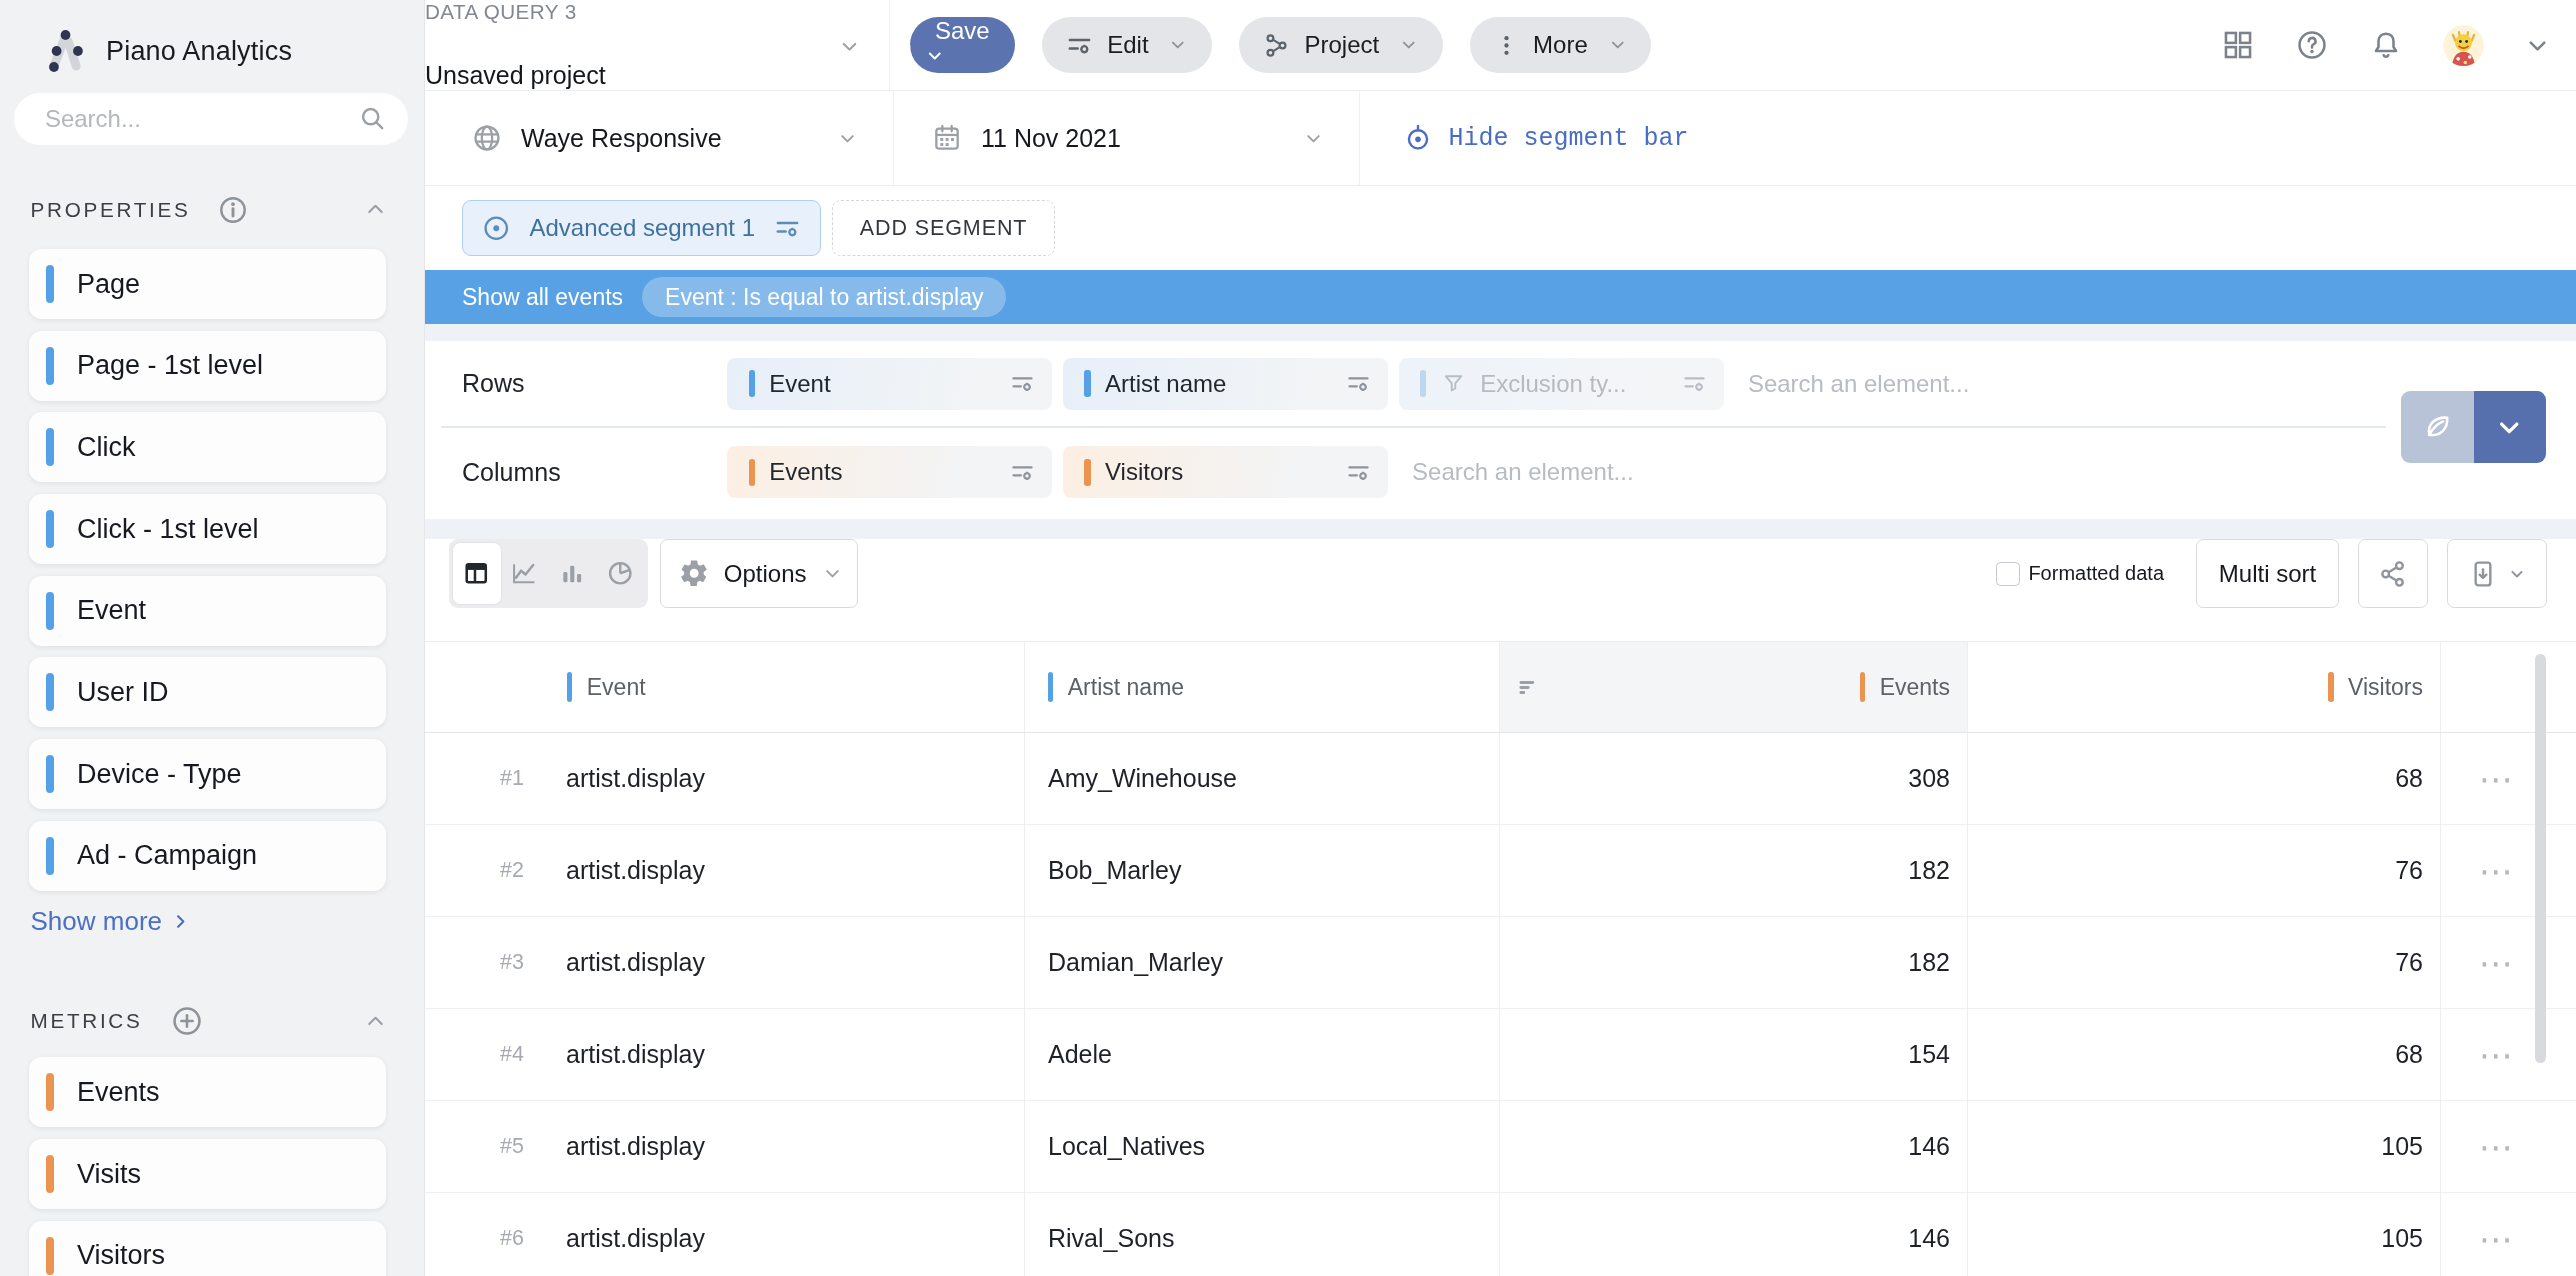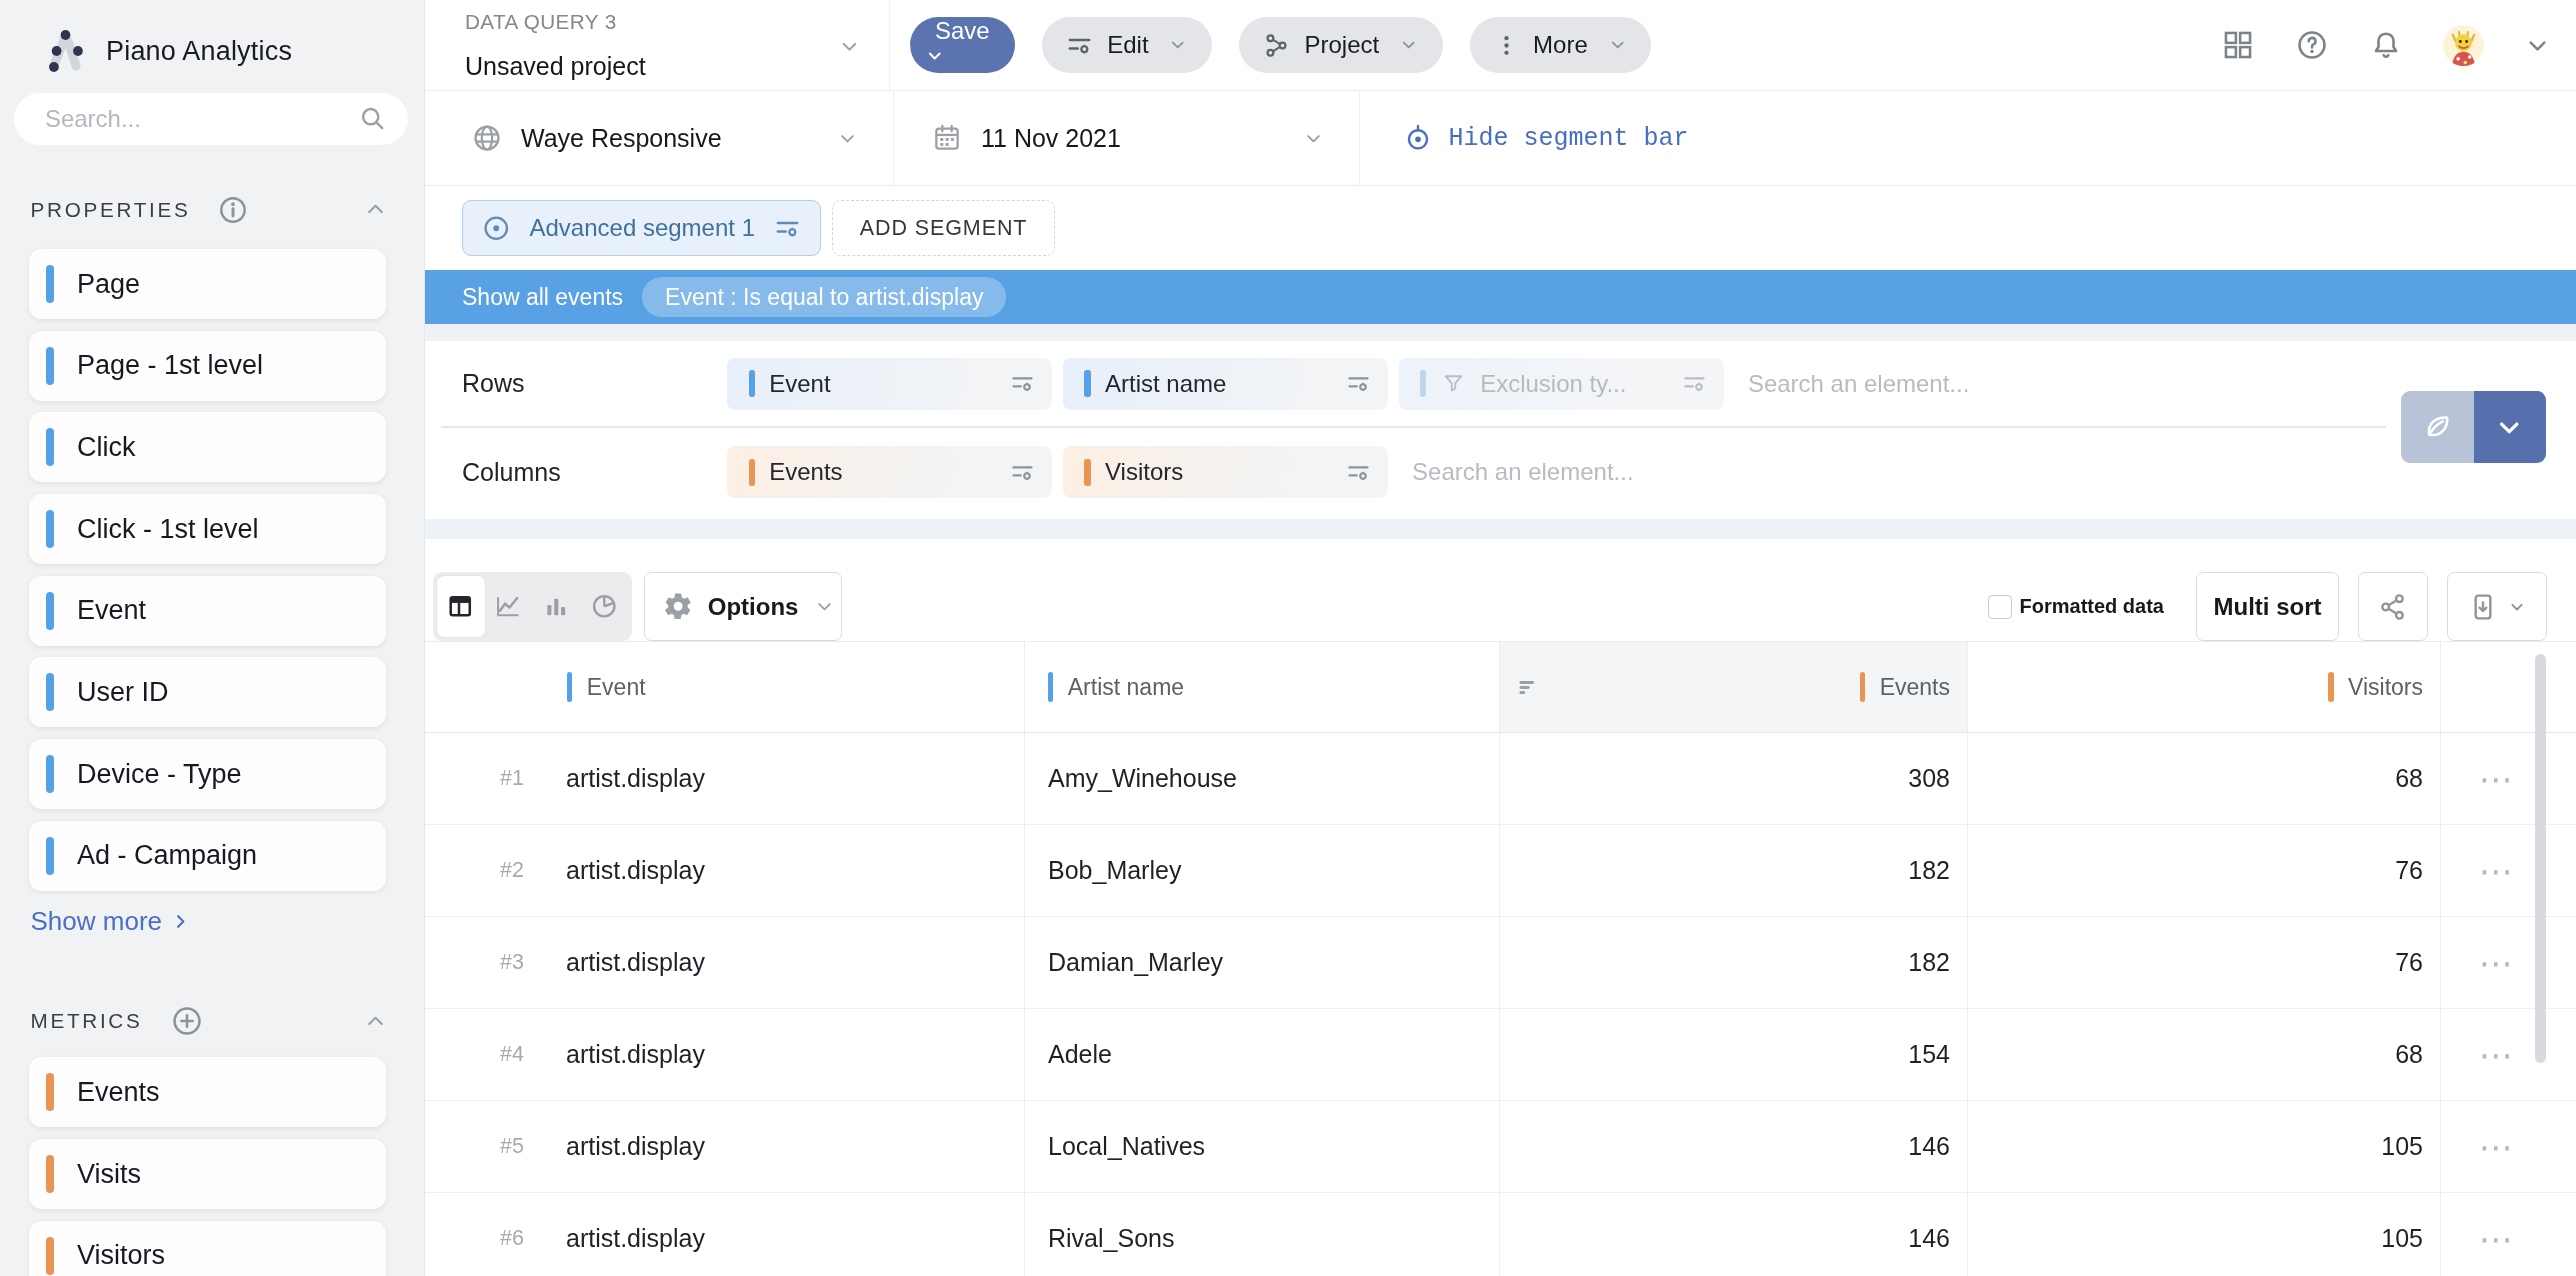--- a/index.html
+++ b/index.html
@@ -27,21 +27,21 @@
   .bar.blue { background:#55a1e8; }
   .bar.orange { background:#eb9350; }
   .card-label { font-size:27px; color:#16191f; }
   .show-more { display:flex; align-items:center; gap:7.2px; margin:12.6px 0 0 30.5px; color:#4a6fc4; font-size:26px; cursor:pointer; height:36px; }
 
   
   .main { flex:1; display:flex; flex-direction:column; background:#fff; border-left:0.9px solid #e4e6e9; position:relative; }
 
   
   .topbar { height:91px; min-height:91px; border-bottom:0.9px solid #ebedef; display:flex; align-items:center; }
-  .title-block { width:465px; min-width:465px; height:100%; display:flex; flex-direction:column; justify-content:center; padding-left:40px; padding-right:32px; position:relative; border-right:0.9px solid #eef0f2; }
+  .title-block { width:465px; min-width:465px; height:100%; display:flex; flex-direction:column; justify-content:space-between; padding-right:32px; position:relative; border-right:0.9px solid #eef0f2; }
   .query-name { font-size:20.7px; color:#83888f; letter-spacing:0.4px; }
   .query-sub { font-size:25px; color:#14171c; margin-top:18px; }
   .title-chev { position:absolute; right:27px; top:34px; color:#9ba1a8; }
   .btn-save { display:flex; height:56px; border-radius:36px; background:#5b73ae; color:#fff; overflow:hidden; margin-left:20px; cursor:pointer;flex-direction:column; }
   .save-main { padding:0 25px; display:flex; align-items:center; font-size:24px; }
   .save-arrow { width:48px; display:flex; align-items:center; justify-content:center; border-left:0.9px solid rgba(255,255,255,.35); }
   .btn-pill { display:flex; align-items:center; gap:13.5px; height:56px; border-radius:36px; background:#e3e5e9; padding:0 23px; margin-left:27px; font-size:24px; color:#191d22; cursor:pointer; }
   .pill-icon { color:#5c636b; }
   .pill-chev { color:#8d939a; margin-left:5.4px; }
   .top-icons { margin-left:auto; display:flex; align-items:center; gap:40px; padding-right:25px; color:#7b828a; }
@@ -90,21 +90,21 @@
   .chip-set { color:#8e949b; }
   .chip.disabled .chip-set, .chip-funnel { color:#b9bec4; }
   .crit-search { border:none; outline:none; font-size:24px; color:#3a3f45; width:386px; background:transparent; margin-left:13.5px; }
   .crit-search::placeholder { color:#b7bbc2; }
   .run-btn { position:absolute; right:30.5px; top:50px; width:145px; height:72px; border-radius:9px; overflow:hidden; display:flex; cursor:pointer; }
   .run-left { flex:1; background:#b8c3d8; display:flex; align-items:center; justify-content:center; color:#fff; }
   .run-right { width:72px; background:#5570ac; display:flex; align-items:center; justify-content:center; color:#fff; }
 
   
   .content { flex:1; display:flex; flex-direction:column; overflow:hidden; }
-  .viz-bar { height:103px; min-height:103px; display:flex; align-items:flex-end; padding:0 29px 0 8px; border-bottom:0.9px solid #e9ebee;font-weight:bold; }
+  .viz-bar { height:103px; min-height:103px; display:flex; align-items:flex-start; padding:0 29px 0 24px; border-bottom:0.9px solid #e9ebee; }
   .chart-group { display:flex; background:#ececee; border-radius:9px; padding:3.6px; height:69px; }
   .chart-tile { width:48px; display:flex; align-items:center; justify-content:center; color:#9aa0a6; cursor:pointer; }
   .chart-tile.selected { background:#fff; border-radius:7.2px; color:#23262b; box-shadow:0 0 0 0.9px #e2e3e6; }
   .options-btn { margin-left:11.7px; height:69px; width:198px; border:0.9px solid #d8dade; border-radius:7.2px; display:flex; align-items:center; padding:0 18px; gap:14.4px; cursor:pointer; background:#fff; }
   .options-label { font-size:24px; color:#16191e; flex:1; }
   .gray-ic { color:#9aa0a6; }
   .viz-right { margin-left:auto; display:flex; align-items:center; }
   .checkbox { width:24px; height:24px; border:1.8px solid #c6c9cd; border-radius:4.5px; background:#fff; cursor:pointer; }
   .fmt-label { font-size:20px; color:#16191e; margin:0 32px 0 8px; }
   .multi-sort { height:69px; width:143px; border:0.9px solid #d8dade; border-radius:7.2px; display:flex; align-items:center; justify-content:center; font-size:24px; color:#16191e; cursor:pointer; background:#fff; }

